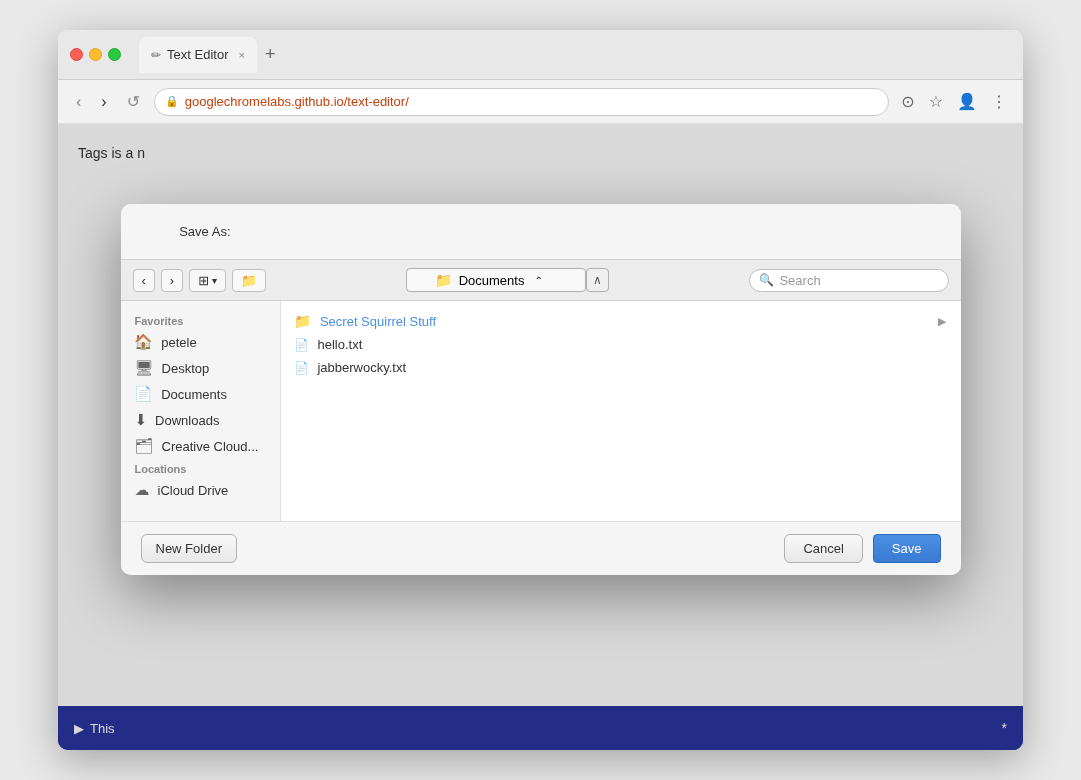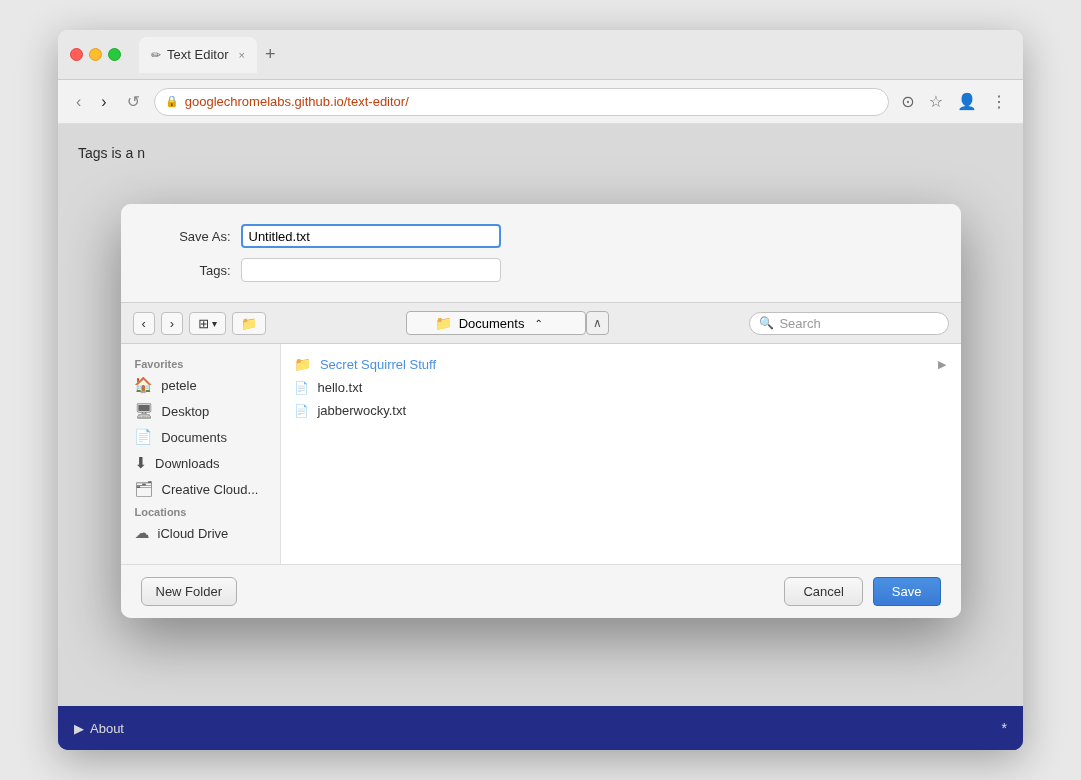--- a/index.html
+++ b/index.html
@@ -502,25 +502,20 @@
     <div class="app-body">
       <span class="app-body-text">Tags is a n</span>
     </div>
 
     <div class="dialog-overlay">
       <div class="save-dialog">
 
         <div class="dialog-top">
           <div class="dialog-field">
             <span class="dialog-label">Save As:</span>
-            <input class="dialog-input" type="text" value="Untitled.txt" style="">
-          </div>
-          <div class="dialog-field">
-            <span class="dialog-label">Tags:</span>
-            <input class="dialog-input-tags" type="text" style="">
           </div>
         </div>
 
         <div class="dialog-toolbar">
           <button class="toolbar-btn">
             <span>‹</span>
           </button>
           <button class="toolbar-btn">
             <span>›</span>
           </button>
@@ -601,18 +596,18 @@
             <button class="btn-secondary">Cancel</button>
             <button class="btn-primary">Save</button>
           </div>
         </div>
       </div>
     </div>
 
     <div class="bottom-bar">
       <div class="about-section">
         <span>▶</span>
-        <span>About</span>
+        <span>This</span>
       </div>
       <span class="about-star">*</span>
     </div>
   </div>
 </div>
 
 </body></html>

